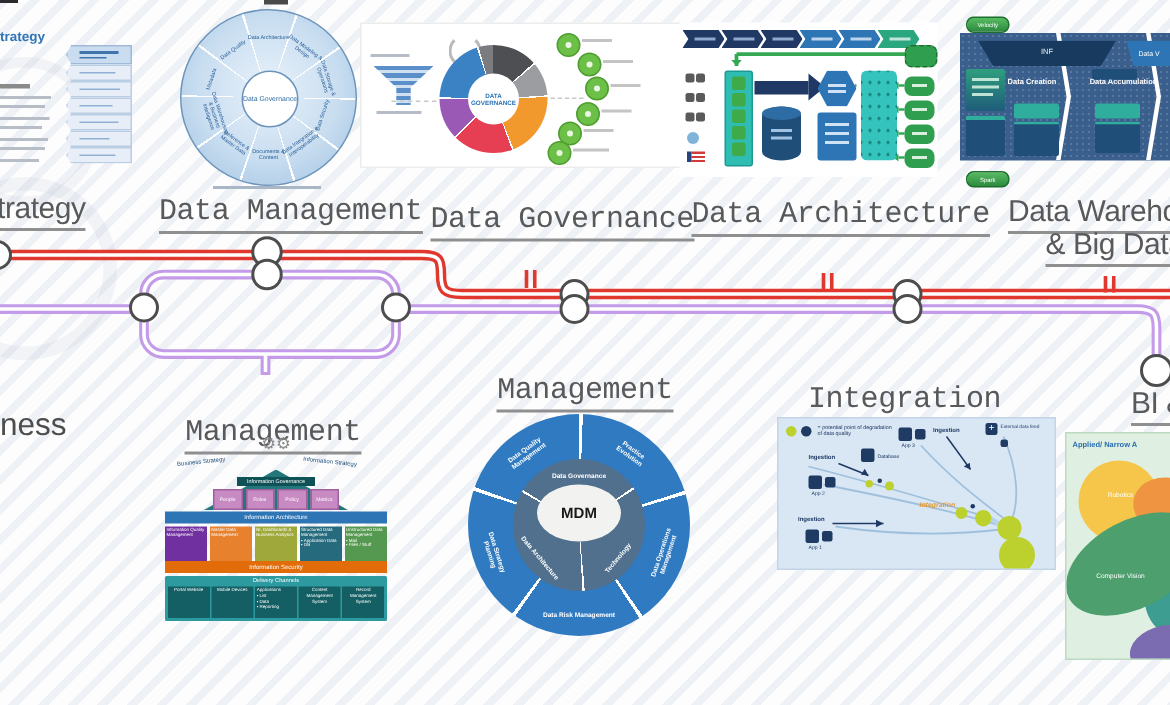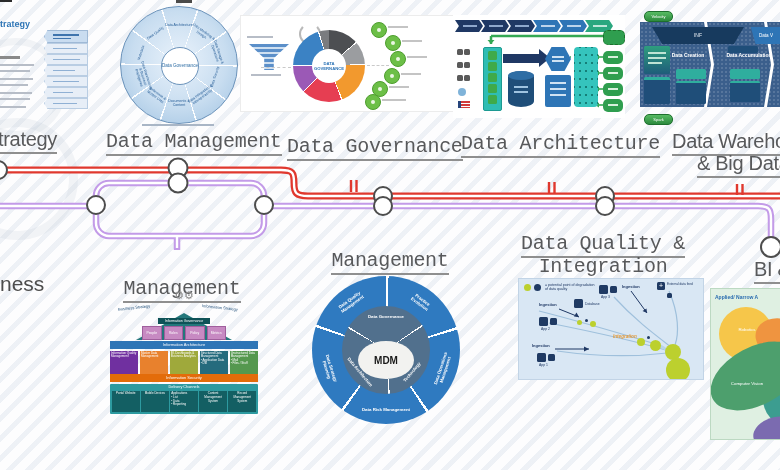--- a/index.html
+++ b/index.html
@@ -287,21 +287,20 @@
   <div class="lbl" style="left:-2px;top:128px;"><span>trategy</span></div>
   <div class="lbl c" style="left:106px;top:130px;width:160px;"><span>Data Management</span></div>
   <div class="lbl c" style="left:287px;top:135px;width:160px;"><span>Data Governance</span></div>
   <div class="lbl c" style="left:461px;top:132px;width:160px;"><span>Data Architecture</span></div>
   <div class="lbl" style="left:672px;top:130px;"><span>Data Wareho</span></div>
   <div class="lbl" style="left:697px;top:152px;"><span>&amp; Big Data</span></div>
 
   <div class="abs" style="left:0;top:272px;font-size:21px;color:#4d4d4d;">ness</div>
   <div class="lbl c" style="left:92px;top:277px;width:180px;"><span>Management</span></div>
   <div class="lbl c" style="left:300px;top:249px;width:180px;"><span>Management</span></div>
-  <div class="lbl c" style="left:513px;top:232px;width:180px;"><span>Data Quality &amp;</span></div>
   <div class="lbl c" style="left:513px;top:255px;width:180px;"><span>Integration</span></div>
   <div class="lbl" style="left:754px;top:258px;"><span>BI &amp;</span></div>
 
   <div class="abs" style="left:106px;top:292px;width:156px;height:122px;">
     <div class="abs" style="left:58px;top:-3px;width:40px;height:18px;color:#8a8a8a;font-size:11px;text-align:center;">⚙⚙</div>
     <div class="abs" style="left:12px;top:13px;font-size:4px;color:#1f4e79;transform:rotate(-6deg);">Business Strategy</div>
     <div class="abs" style="left:96px;top:13px;font-size:4px;color:#1f4e79;transform:rotate(6deg);">Information Strategy</div>
     <div class="abs" style="left:30px;top:21px;width:96px;height:27px;background:#23777b;clip-path:polygon(50% 0,0 100%,100% 100%);"></div>
     <div class="ecmband" style="left:52px;top:26px;width:52px;height:6px;background:#0e5257;font-size:3.6px;line-height:6px;">Information Governance</div>
     <div class="abs" style="left:36px;top:34px;width:84px;display:flex;gap:2px;">
@@ -340,21 +339,21 @@
 
   <div class="abs" style="left:312px;top:276px;width:148px;height:148px;">
     <div class="abs" style="left:0;top:0;width:148px;height:148px;border-radius:50%;
       background:
         conic-gradient(from 0deg, #fff 0deg 2deg, rgba(0,0,0,0) 2deg 72deg, #fff 72deg 74deg, rgba(0,0,0,0) 74deg 145deg, #fff 145deg 147deg, rgba(0,0,0,0) 147deg 215deg, #fff 215deg 217deg, rgba(0,0,0,0) 217deg 288deg, #fff 288deg 290deg, rgba(0,0,0,0) 290deg 360deg),
         #2f7ac0;">
       <div class="abs" style="left:30px;top:30px;width:88px;height:88px;border-radius:50%;
         background:
           conic-gradient(from 55deg, #fff 0deg 2deg, rgba(0,0,0,0) 2deg 120deg, #fff 120deg 122deg, rgba(0,0,0,0) 122deg 245deg, #fff 245deg 247deg, rgba(0,0,0,0) 247deg 360deg),
           #51708d;"></div>
-      <div class="abs" style="left:46px;top:65px;width:56px;height:38px;border-radius:50%;background:#f2f2f0;display:flex;align-items:center;justify-content:center;">
+      <div class="abs" style="left:46px;top:47px;width:56px;height:38px;border-radius:50%;background:#f2f2f0;display:flex;align-items:center;justify-content:center;">
         <span style="font-size:10px;font-weight:bold;color:#1a1a1a;">MDM</span>
       </div>
       <span class="mlbl" style="left:39px;top:26px;width:38px;transform:translate(-50%,-50%) rotate(-36deg);">Data Quality Management</span>
       <span class="mlbl" style="left:109px;top:26px;width:38px;transform:translate(-50%,-50%) rotate(36deg);">Practice Evolution</span>
       <span class="mlbl" style="left:131px;top:93px;width:34px;transform:translate(-50%,-50%) rotate(-72deg);">Data Operations Management</span>
       <span class="mlbl" style="left:74px;top:134px;width:80px;transform:translate(-50%,-50%);">Data Risk Management</span>
       <span class="mlbl" style="left:17px;top:93px;width:34px;transform:translate(-50%,-50%) rotate(72deg);">Data Strategy Planning</span>
       <span class="mlbl" style="left:74px;top:41px;width:60px;transform:translate(-50%,-50%);">Data Governance</span>
       <span class="mlbl" style="left:100px;top:96px;width:40px;transform:translate(-50%,-50%) rotate(-50deg);">Technology</span>
       <span class="mlbl" style="left:48px;top:96px;width:40px;transform:translate(-50%,-50%) rotate(50deg);">Data Architecture</span>

